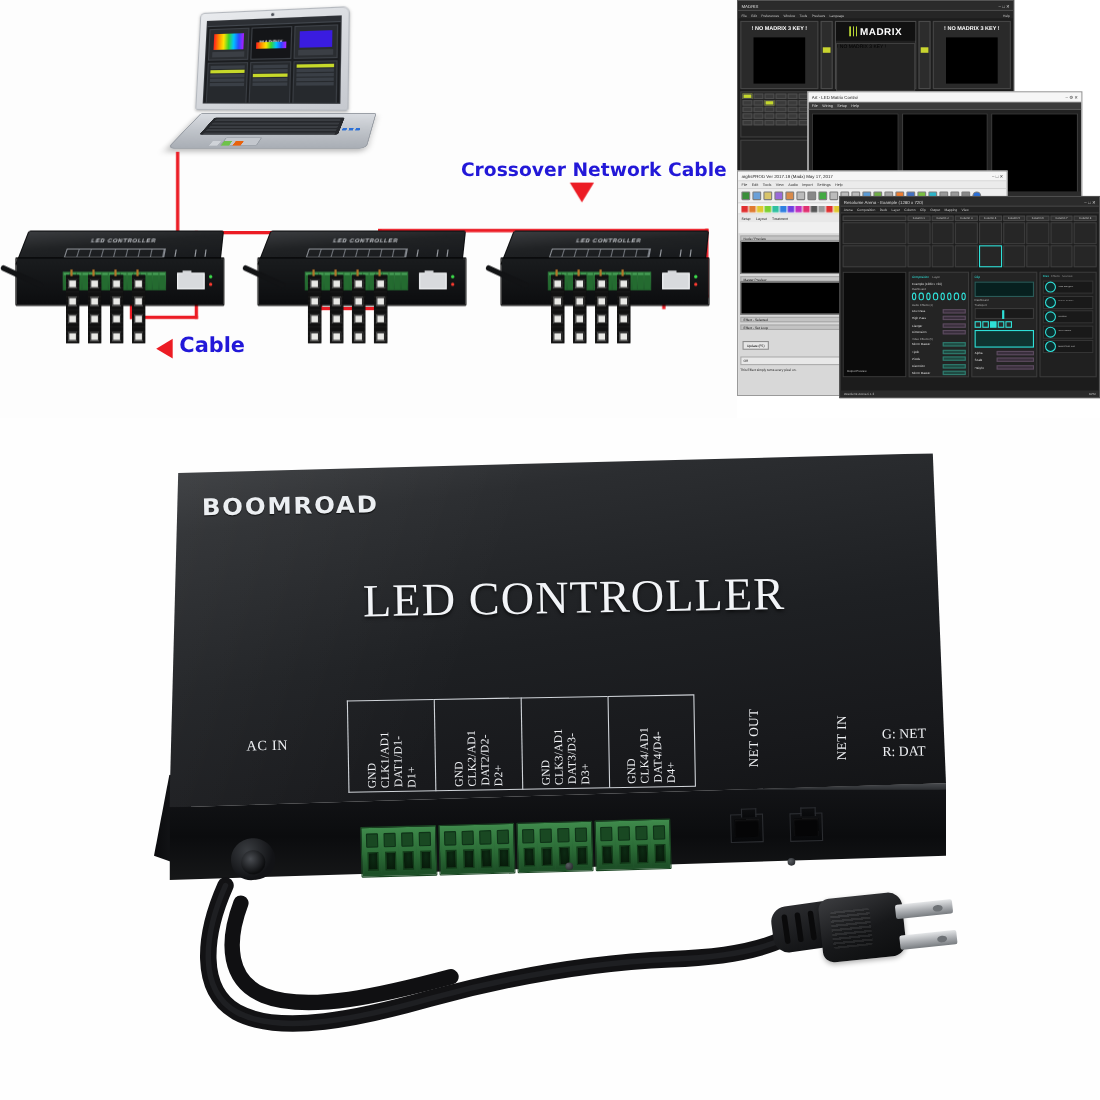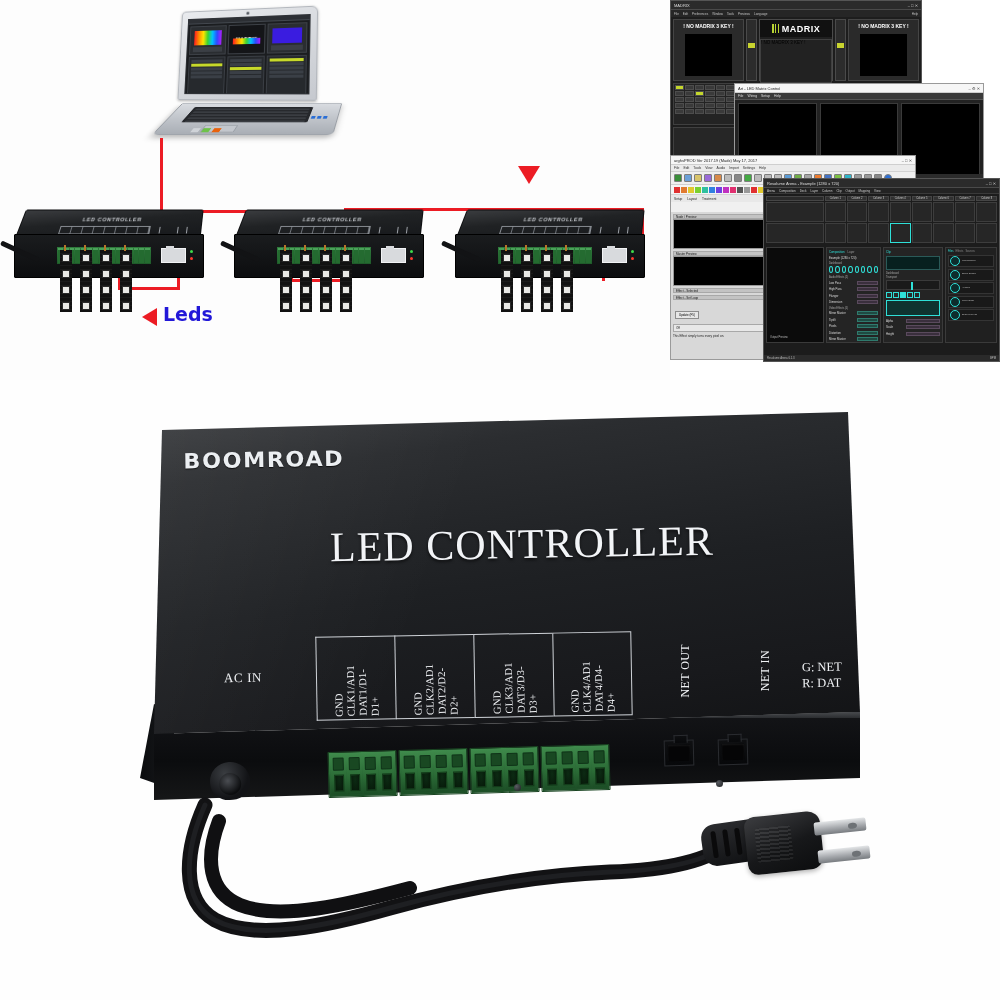--- a/index.html
+++ b/index.html
@@ -431,23 +431,24 @@
     <div class="wire" style="left:290px; top:268px; width:54px; height:3px;"></div>
     <div class="wire" style="left:290px; top:268px; width:3px; height:14px;"></div>
     <div class="wire" style="left:290px; top:279px; width:56px; height:3px;"></div>
     <div class="wire" style="left:344px; top:208px; width:3px; height:74px;"></div>
     <div class="wire" style="left:344px; top:208px; width:300px; height:3px;"></div>
     <div class="wire" style="left:641px; top:208px; width:3px; height:62px;"></div>
     <div class="wire" style="left:602px; top:268px; width:42px; height:3px;"></div>
     <div class="wire" style="left:602px; top:268px; width:3px; height:13px;"></div>
 
     <div class="arrow-dn" style="left:518px; top:166px;"></div>
+    <div class="lbl-blue" style="left:419px; top:145px; font-size:17px;">Crossover Network Cable</div>
 
     <div class="arrow-lf" style="left:142px; top:308px;"></div>
-    <div class="lbl-blue" style="left:163px; top:303px; font-size:19px;">Leds</div>
+    <div class="lbl-blue" style="left:163px; top:303px; font-size:19px;">Cable</div>
 
     <div class="ctrl" style="left:14px; top:208px;">
       <div class="ctrl-top">
         <div class="nm">LED CONTROLLER</div>
         <div class="port-box">
             <i></i>
             <i></i>
             <i></i>
             <i></i>
             <i></i>

